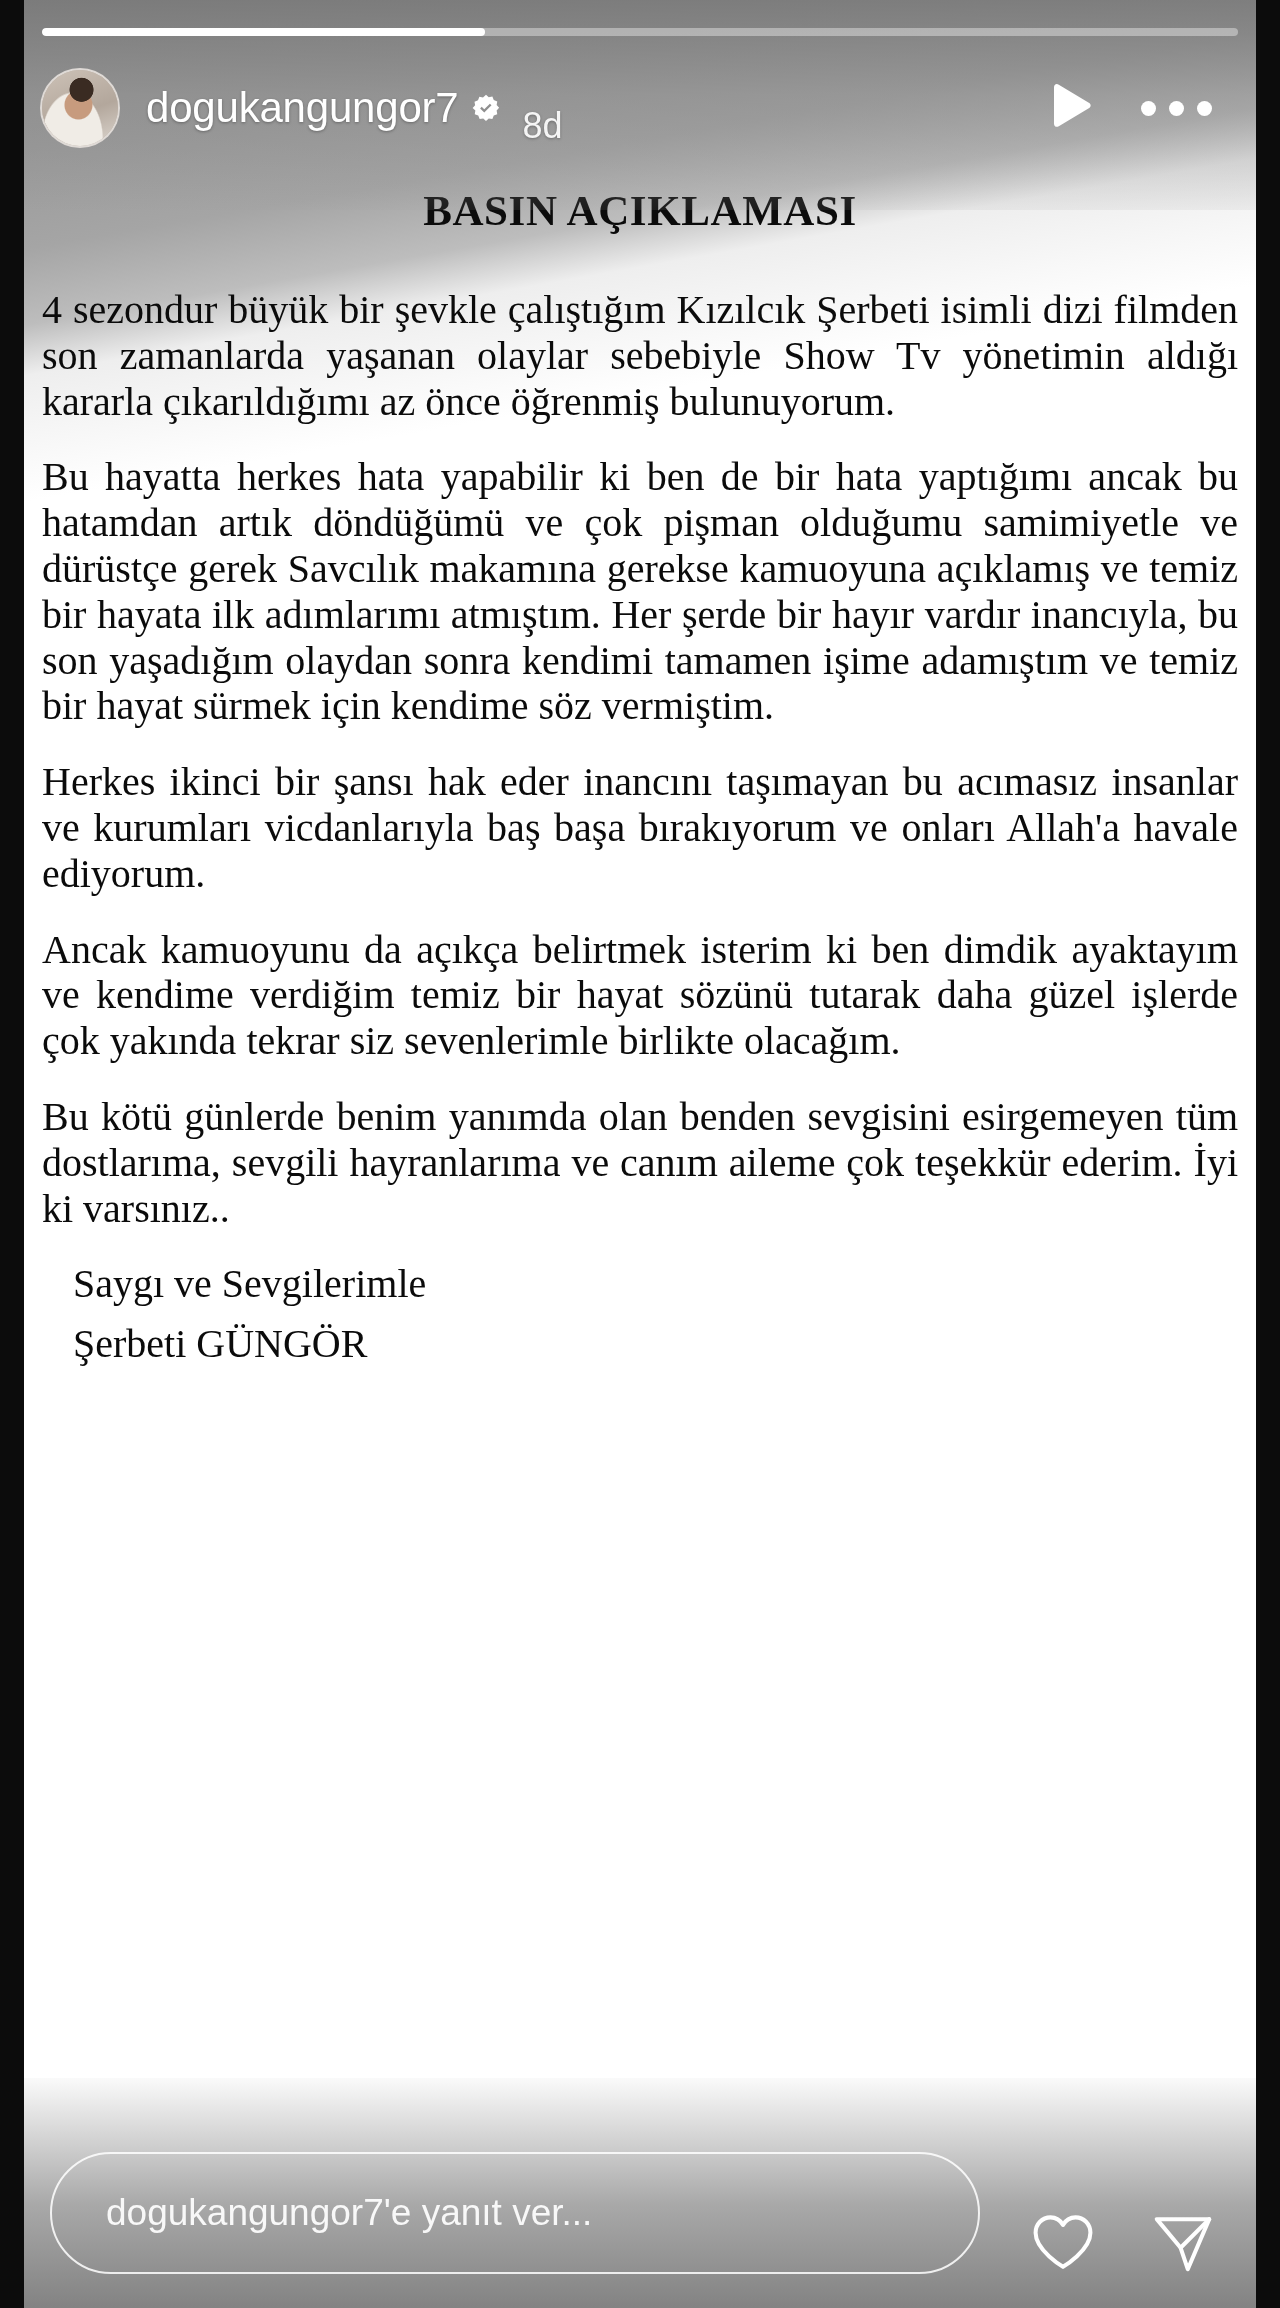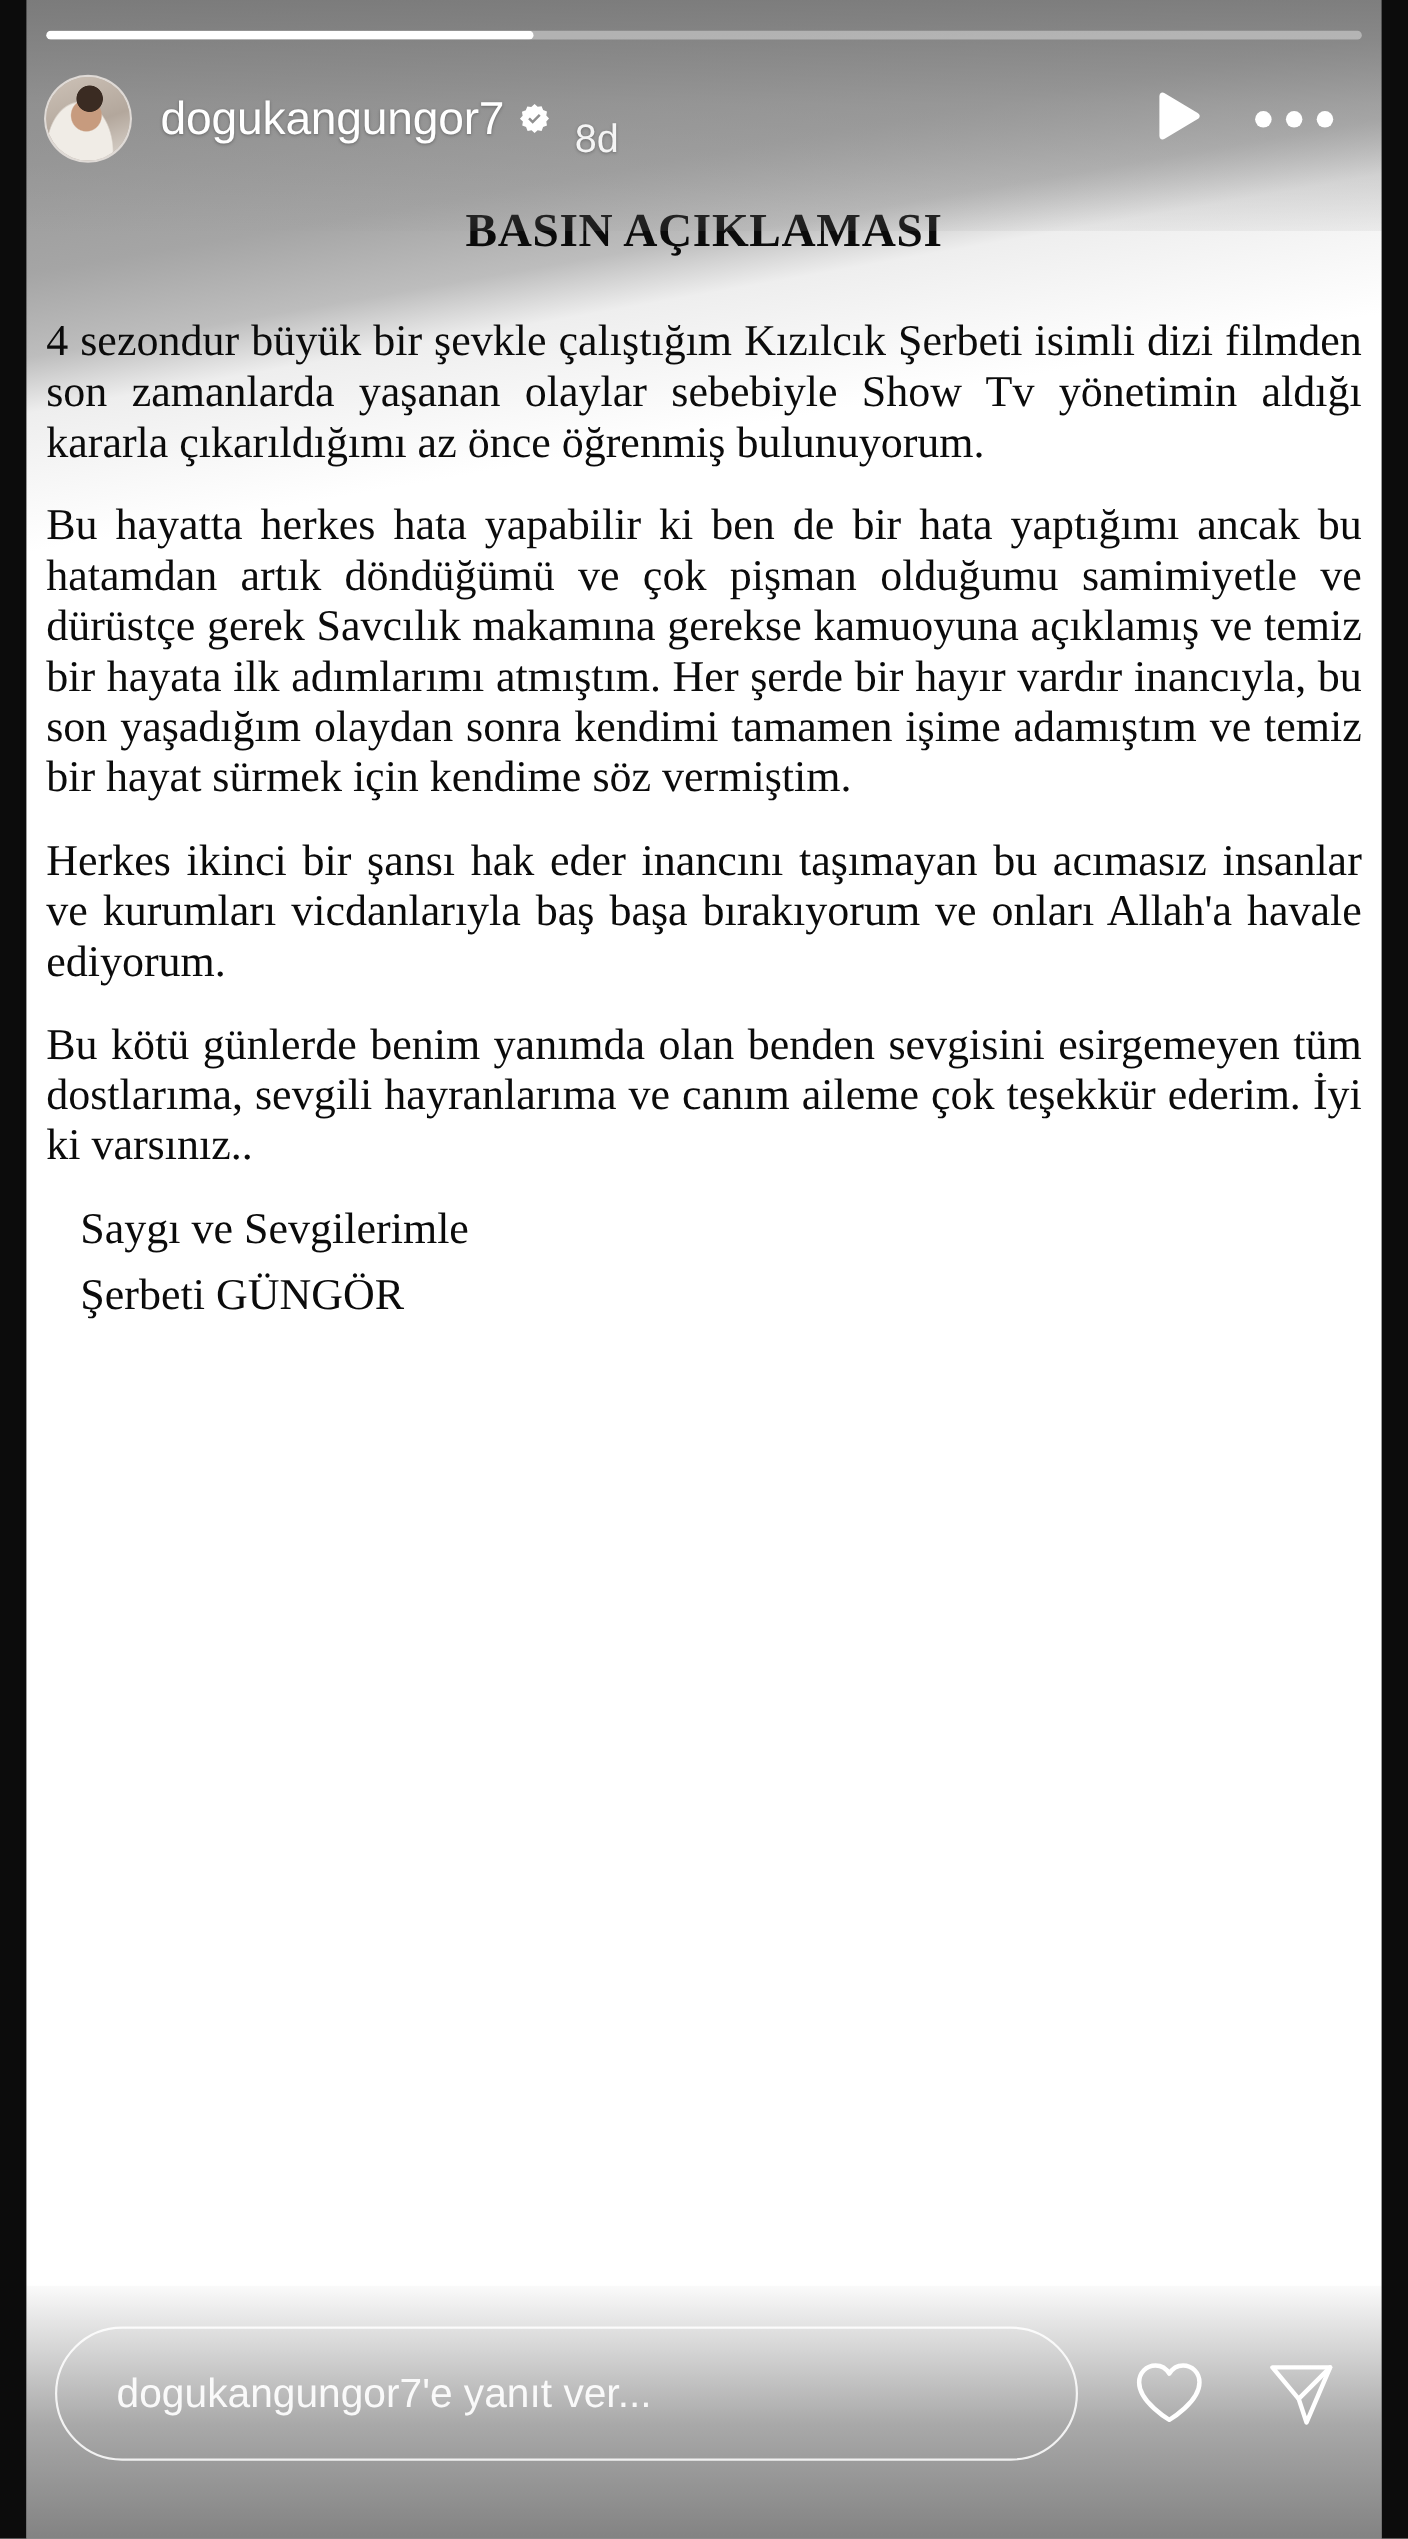--- a/index.html
+++ b/index.html
@@ -161,21 +161,21 @@
     margin-left: 31px;
   }
 
   
   .reply-bar {
     position: absolute;
     left: 24px; right: 24px;
     bottom: 0;
     height: 230px;
     display: flex;
-    align-items: center;
+    align-items: flex-end;
     padding: 0 9px 34px 26px;
     z-index: 30;
     background: linear-gradient(0deg, rgba(120,120,120,0.92) 0%, rgba(135,135,135,0.72) 45%, rgba(160,160,160,0.05) 100%);
   }
 
   .reply-input {
     flex: 1 1 auto;
     height: 122px;
     border: 2px solid rgba(255,255,255,0.85);
     border-radius: 62px;
@@ -199,20 +199,21 @@
 </head>
 <body>
 
 <div class="story">
 
   <div class="letter">
     <h1>BASIN AÇIKLAMASI</h1>
     <p>4 sezondur büyük bir şevkle çalıştığım Kızılcık Şerbeti isimli dizi filmden son zamanlarda yaşanan olaylar sebebiyle Show Tv yönetimin aldığı kararla çıkarıldığımı az önce öğrenmiş bulunuyorum.</p>
     <p>Bu hayatta herkes hata yapabilir ki ben de bir hata yaptığımı ancak bu hatamdan artık döndüğümü ve çok pişman olduğumu samimiyetle ve dürüstçe gerek Savcılık makamına gerekse kamuoyuna açıklamış ve temiz bir hayata ilk adımlarımı atmıştım. Her şerde bir hayır vardır inancıyla, bu son yaşadığım olaydan sonra kendimi tamamen işime adamıştım ve temiz bir hayat sürmek için kendime söz vermiştim.</p>
     <p>Herkes ikinci bir şansı hak eder inancını taşımayan bu acımasız insanlar ve kurumları vicdanlarıyla baş başa bırakıyorum ve onları Allah'a havale ediyorum.</p>
+    <p>Ancak kamuoyunu da açıkça belirtmek isterim ki ben dimdik ayaktayım ve kendime verdiğim temiz bir hayat sözünü tutarak daha güzel işlerde çok yakında tekrar siz sevenlerimle birlikte olacağım.</p>
     <p>Bu kötü günlerde benim yanımda olan benden sevgisini esirgemeyen tüm dostlarıma, sevgili hayranlarıma ve canım aileme çok teşekkür ederim. İyi ki varsınız..</p>
     <p class="no-justify sig">Saygı ve Sevgilerimle</p>
     <p class="no-justify sig">Şerbeti GÜNGÖR</p>
   </div>
 
   <div class="header">
 
     <div class="progress-track">
       <div class="progress-fill" id="progress-fill" style="width: 37%;"></div>
     </div>

